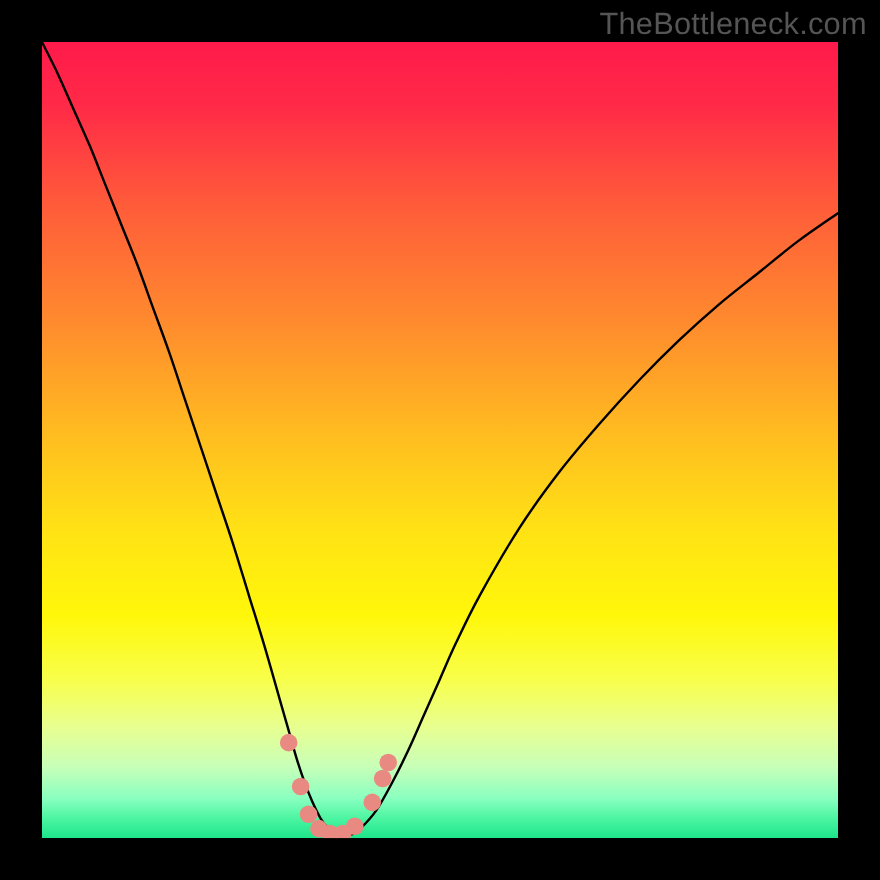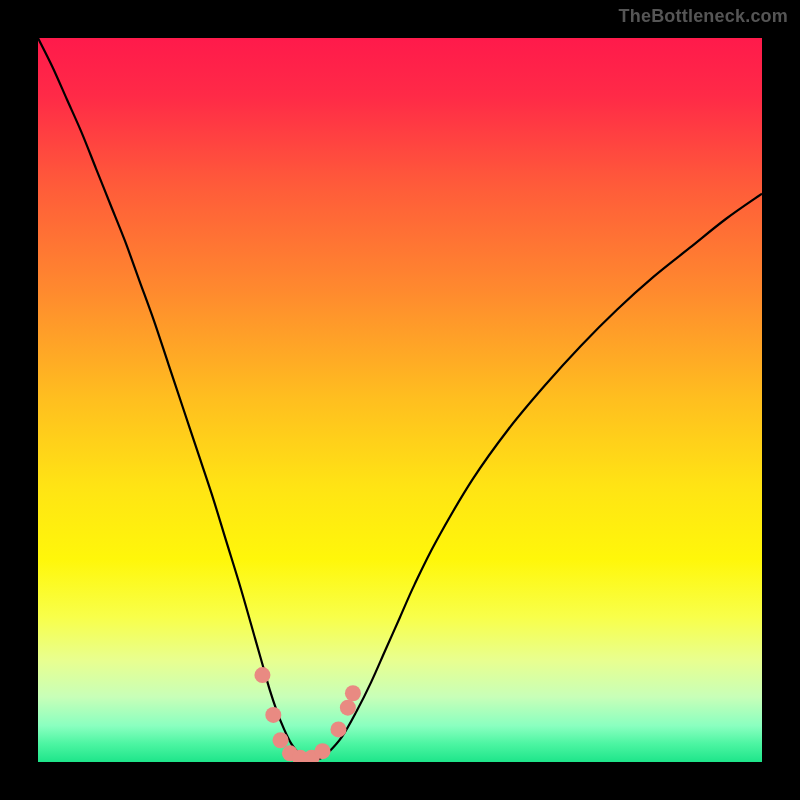--- a/index.html
+++ b/index.html
@@ -25,22 +25,22 @@
     left: 38px;
     width: 724px;
     height: 724px;
     overflow: hidden;
   }
   .watermark {
     position: absolute;
     top: 6px;
     right: 12px;
     color: #555;
-    font-size: 18px;
-    font-weight: 700;
+    font-size: 28px;
+    font-weight: 400;
     letter-spacing: 0.2px;
   }
 </style>
 </head>
 <body>
 
 <div class="outer-frame">
   <div class="watermark">TheBottleneck.com</div>
   <div class="plot-area">
     <svg id="chart-svg" width="724" height="724" viewBox="0 0 724 724">

